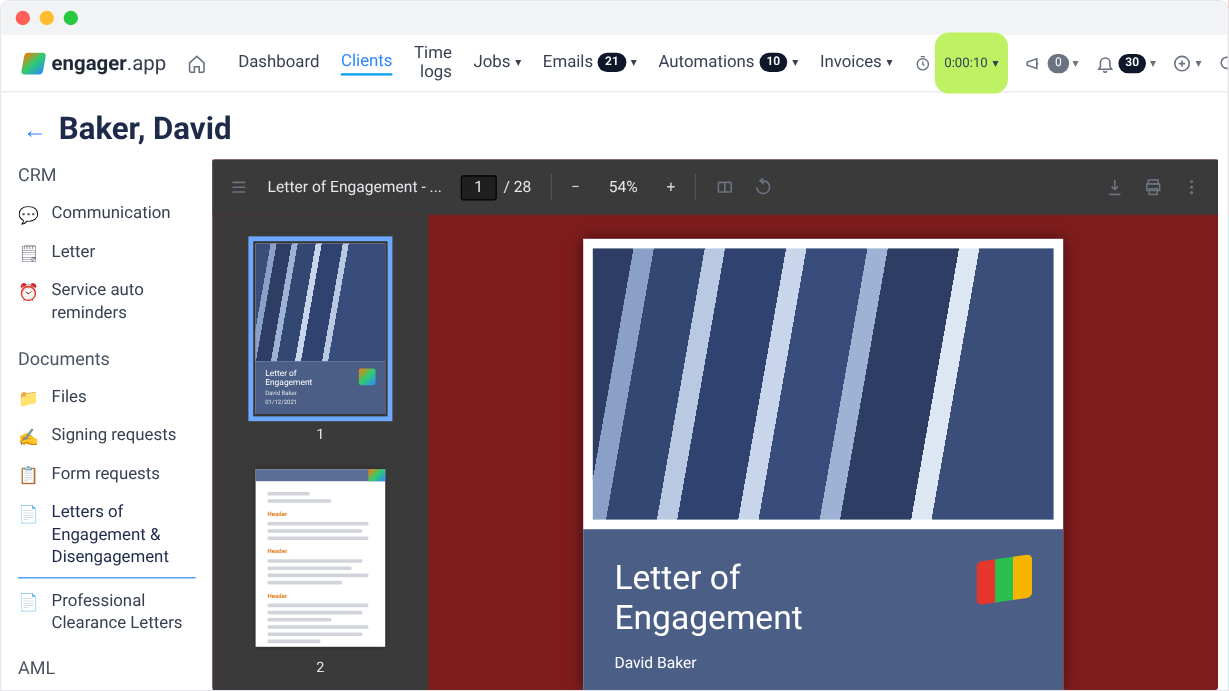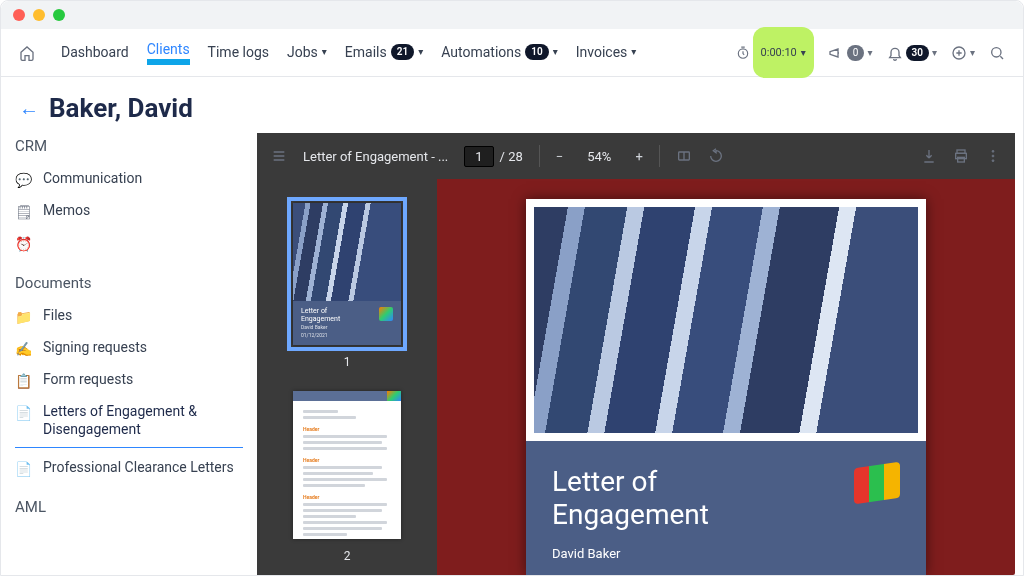--- a/index.html
+++ b/index.html
@@ -6,37 +6,37 @@
   body { font-family: -apple-system, BlinkMacSystemFont, "Segoe UI", Roboto, sans-serif; background: #fff; color: #1f2937; width: 1024px; height: 576px; overflow: hidden; border-radius: 8px 8px 0 0; border: 1px solid #e5e7eb;}
   .titlebar { height: 28px; background: #f1f3f5; display:flex; align-items:center; padding-left:12px; gap:8px; border-radius: 8px 8px 0 0;}
   .traffic { width:12px; height:12px; border-radius:50%; }
   .traffic.red{background:#ff5f56;} .traffic.yellow{background:#ffbd2e;} .traffic.green{background:#27c93f;}
   .topbar { display:flex; align-items:center; height:48px; padding:0 18px; border-bottom:1px solid #e5e7eb; gap:18px; font-size:14px;}
   .logo { display:flex; align-items:center; gap:6px; font-size:17px; font-weight:600;}
   .logo .mark { width:18px; height:18px; background:linear-gradient(135deg,#ff7a00,#2ecc71,#2e86ff); border-radius:3px; transform:skewX(-10deg);}
   .logoword .bold{font-weight:700;} .logoword .light{font-weight:400; color:#374151;}
   .nav { display:flex; align-items:center; gap:18px; margin-left:8px; }
   .nav-item { color:#374151; display:flex; align-items:center; gap:4px; cursor:pointer; padding-bottom:2px;text-align:right;}
-  .nav-item.active { color:#2e86ff; border-bottom:6px solid #0ea5e9; }
+  .nav-item.active { color:#2e86ff; border-bottom:2px solid #0ea5e9; }
   .caret { font-size:10px; }
   .badge-red { background:#0f172a; color:#fff; font-size:10px; border-radius:10px; padding:1px 6px; line-height:14px; font-weight:600;}
   .badge-grey { background:#6b7280; color:#fff; font-size:10px; border-radius:10px; padding:1px 6px; line-height:14px;}
   .topright { margin-left:auto; display:flex; align-items:center; gap:14px; }
   .timerpill { display:flex; align-items:center; gap:4px; background:#bef264; border-radius:12px; padding:19px 8px; font-size:11px; color:#374151;}
   .icon { width:16px; height:16px; color:#6b7280; stroke:currentColor; }
   .icon-sm{ width:14px;height:14px;}
   .iconbtn { display:flex; align-items:center; gap:3px; color:#6b7280; cursor:pointer; }
 
   .pageheader { display:flex; align-items:center; gap:10px; padding:16px 18px 10px; }
   .backarrow { color:#2e86ff; font-size:20px; cursor:pointer;}
   .clientname { font-size:26px; font-weight:700; color:#1e2a4a;}
   .clienttype { font-size:20px; color:#6b7280; font-weight:500;}
 
   .body { display:flex; height:calc(100% - 28px - 48px - 56px); }
-  .sidebar { width:256px; padding:0 14px; font-size:14px; overflow:hidden;}
+  .sidebar { width:176px; padding:0 14px; font-size:14px; overflow:hidden;}
   .sidecat { font-size:15px; color:#4b5563; margin:4px 0 8px;}
   .sideitem { display:flex; align-items:flex-start; gap:10px; padding:6px 0; color:#374151; cursor:pointer; line-height:1.3;}
   .sideitem.active { border-bottom:1.5px solid #2e86ff; padding-bottom:8px; margin-bottom:4px;}
   .sideicon { width:18px; text-align:center; color:#6b7280; flex-shrink:0; margin-top:2px;}
   .sideitem.active .sidetext{color:#1e2a4a;}
 
   .viewer { flex:1; background:#7f1d1d; margin-right:8px; border-radius:2px; display:flex; flex-direction:column;}
   .viewerbar { height:46px; background:#3a3a3a; color:#e5e7eb; display:flex; align-items:center; padding:0 14px; gap:16px; font-size:13px;}
   .viewerbar .sep{ width:1px; height:22px; background:#555;}
   .vbtn{ color:#d1d5db; cursor:pointer; display:flex; align-items:center;}
@@ -71,20 +71,24 @@
 </head>
 <body>
 
 <div class="titlebar">
   <div class="traffic red"></div>
   <div class="traffic yellow"></div>
   <div class="traffic green"></div>
 </div>
 
 <div class="topbar">
+  <div class="logo">
+    <div class="mark"></div>
+    <span class="logoword"><span class="bold">engager</span><span class="light">.app</span></span>
+  </div>
   <div class="iconbtn">
     <svg class="icon" viewBox="0 0 24 24" fill="none" stroke-width="2">
         <path d="M3 11l9-8 9 8v10a2 2 0 01-2 2h-4v-7h-6v7H5a2 2 0 01-2-2z"></path>
       </svg>
   </div>
   <div class="nav">
     <div class="nav-item">Dashboard</div>
     <div class="nav-item active">Clients</div>
     <div class="nav-item">Time logs</div>
     <div class="nav-item">
@@ -154,24 +158,25 @@
 
 <div class="body">
   <div class="sidebar">
     <div class="sidecat">CRM</div>
     <div class="sideitem">
         <span class="sideicon">💬</span>
         <span class="sidetext">Communication</span>
       </div>
     <div class="sideitem">
         <span class="sideicon">🗒</span>
-        <span class="sidetext">Memos</span>
+        <span class="sidetext">Letter</span>
       </div>
     <div class="sideitem">
         <span class="sideicon">⏰</span>
+        <span class="sidetext">Service auto reminders</span>
       </div>
 
     <div class="sidecat" style="margin-top:14px;">Documents</div>
     <div class="sideitem">
         <span class="sideicon">📁</span>
         <span class="sidetext">Files</span>
       </div>
     <div class="sideitem">
         <span class="sideicon">✍</span>
         <span class="sidetext">Signing requests</span>

